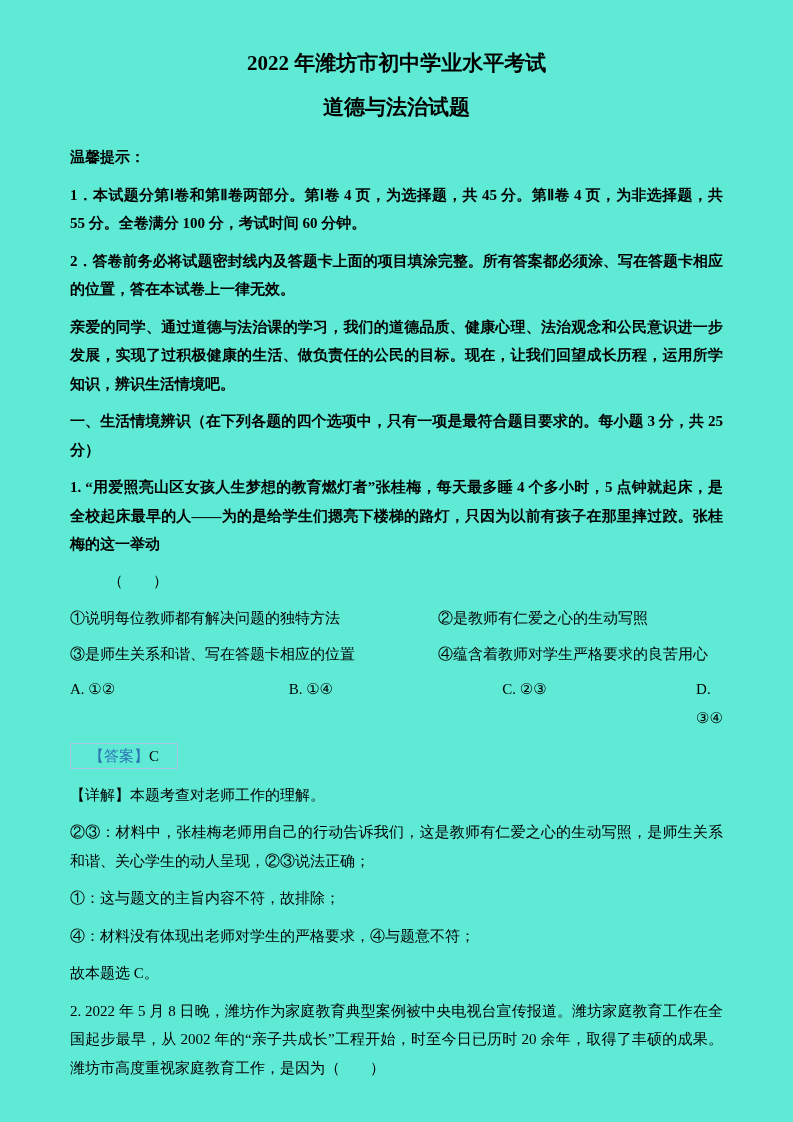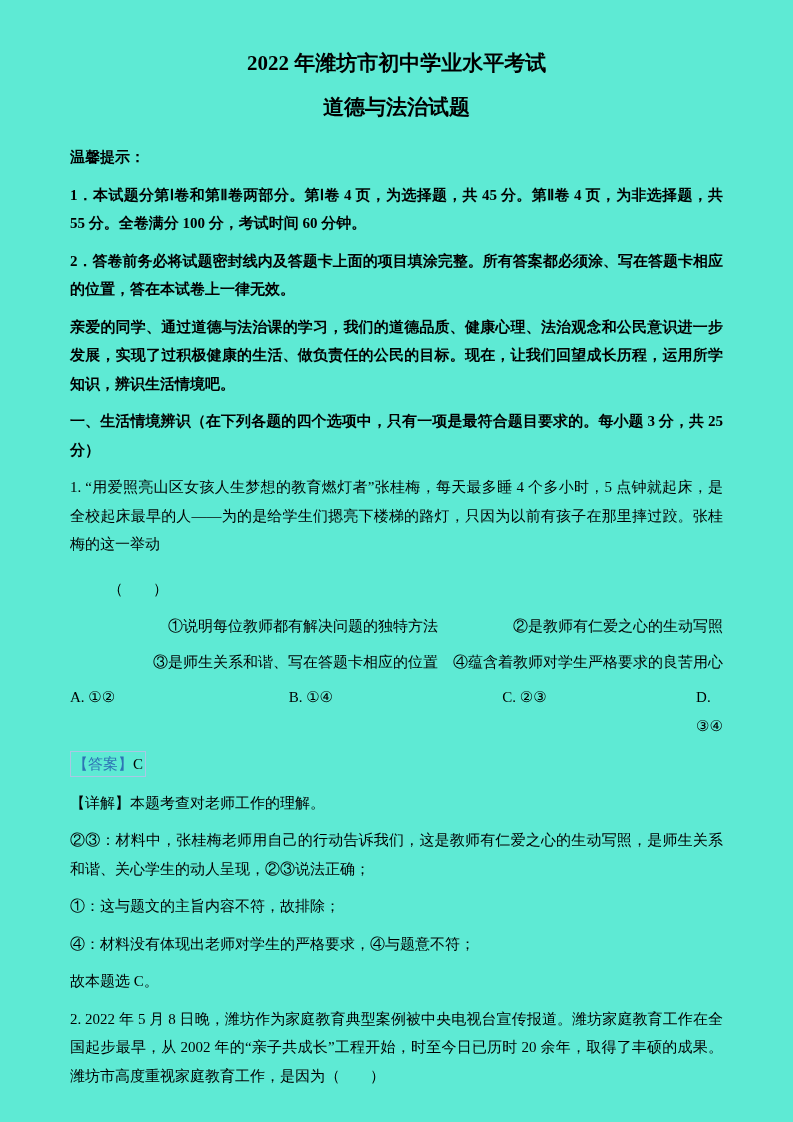--- a/index.html
+++ b/index.html
@@ -28,39 +28,38 @@
     margin: 0 0 9px 0;
     text-align: justify;
   }
   .bold { font-weight: bold; }
   .center { text-align: center; }
   .paren-line { padding-left: 38px; white-space: pre; }
   .opt-row {
     display: flex;
     line-height: 1.9;
     margin: 0 0 7px 0;
-    text-align: right;
   }
   .opt-cell-left { width: 368px; }
   .opt-cell-right { flex: 1; }
   .choices {
     display: flex;
     line-height: 1.9;
     margin: 0 0 10px 0;
     gap: 15px;
   }
   .choice-a { width: 205px; }
   .choice-b { width: 200px; }
   .choice-c { width: 180px; }
   .choice-d { flex: 1; }
   .blue { color: #2e74b5; }
   .boxed {
     display: inline-block;
     border: 1px solid #aac7e4;
-    padding: 0 2px;
+    padding: 0 18px;
     line-height: 1.6;
   }
   .ans-line, .exp-line { margin: 0 0 10px 0; line-height: 1.9; }
 </style>
 </head>
 <body>
 
 <div class="page">
 
   <div class="title">2022 年潍坊市初中学业水平考试</div>
@@ -68,21 +67,21 @@
 
   <div class="para bold">温馨提示：</div>
   <div class="para bold">1．本试题分第Ⅰ卷和第Ⅱ卷两部分。第Ⅰ卷 4 页，为选择题，共 45 分。第Ⅱ卷 4 页，为非选择题，共 55 分。全卷满分 100 分，考试时间 60 分钟。</div>
   <div class="para bold">2．答卷前务必将试题密封线内及答题卡上面的项目填涂完整。所有答案都必须涂、写在答题卡相应的位置，答在本试卷上一律无效。</div>
 
 
   <div class="para bold">亲爱的同学、通过道德与法治课的学习，我们的道德品质、健康心理、法治观念和公民意识进一步发展，实现了过积极健康的生活、做负责任的公民的目标。现在，让我们回望成长历程，运用所学知识，辨识生活情境吧。</div>
 
   <div class="para bold">一、生活情境辨识（在下列各题的四个选项中，只有一项是最符合题目要求的。每小题 3 分，共 25 分）</div>
 
-  <div class="para" style="margin-bottom:16px;">1. “用爱照亮山区女孩人生梦想的教育燃灯者”张桂梅，每天最多睡 4 个多小时，5 点钟就起床，是全校起床最早的人——为的是给学生们摁亮下楼梯的路灯，只因为以前有孩子在那里摔过跤。张桂梅的这一举动</div>
+  <div class="para" style="margin-bottom:8px;font-weight:bold;">1. “用爱照亮山区女孩人生梦想的教育燃灯者”张桂梅，每天最多睡 4 个多小时，5 点钟就起床，是全校起床最早的人——为的是给学生们摁亮下楼梯的路灯，只因为以前有孩子在那里摔过跤。张桂梅的这一举动</div>
   <div class="para paren-line">（　　）</div>
 
   <div class="opt-row">
     <span class="opt-cell-left">①说明每位教师都有解决问题的独特方法</span>
     <span class="opt-cell-right">②是教师有仁爱之心的生动写照</span>
   </div>
   <div class="opt-row">
     <span class="opt-cell-left">③是师生关系和谐、写在答题卡相应的位置</span>
     <span class="opt-cell-right">④蕴含着教师对学生严格要求的良苦用心</span>
   </div>

